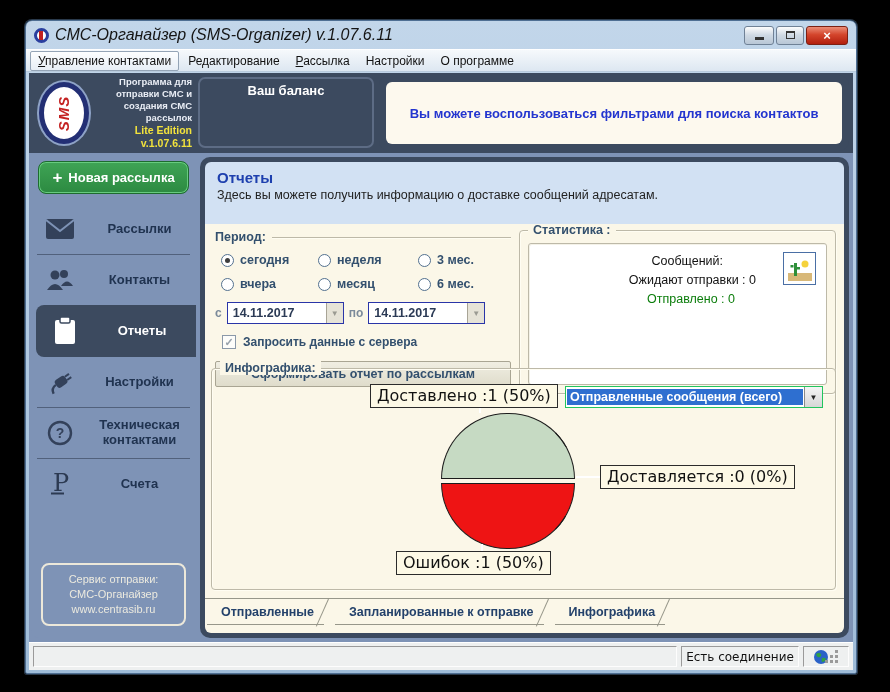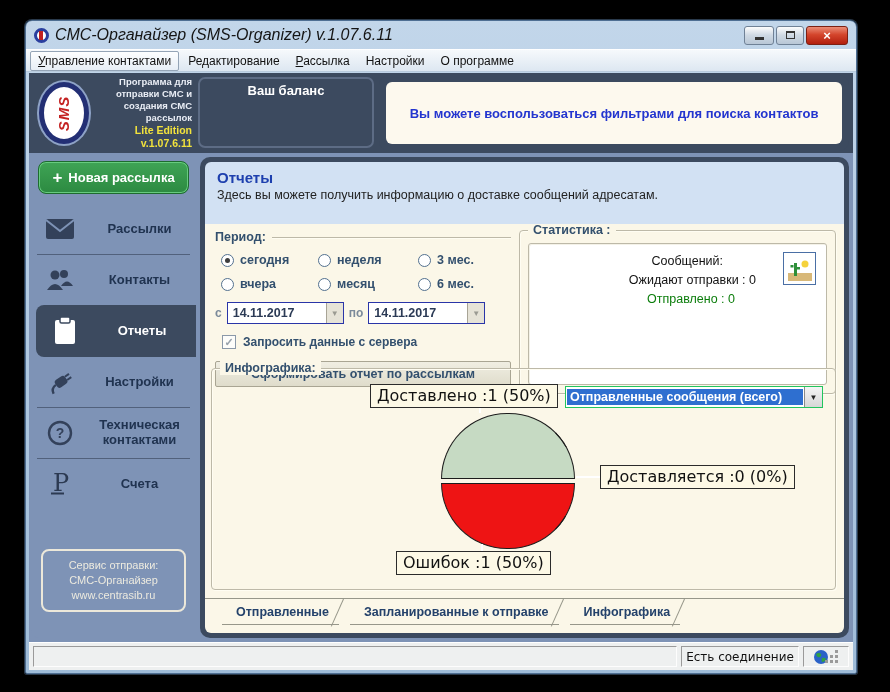--- a/index.html
+++ b/index.html
@@ -61,21 +61,21 @@
   .btn-new { margin:4px 7px 10px 7px; height:33px; background:linear-gradient(#3fa455,#2c8a41);
     border:1px solid #1d6b2f; box-shadow:inset 0 0 0 1px #67cb7f; border-radius:8px;
     display:flex; align-items:center; justify-content:center; gap:6px; color:#fff; font-weight:bold; font-size:13px; }
   .btn-new .plus { font-size:17px; font-weight:bold; line-height:1; }
   .side-item { height:50px; display:flex; align-items:center; }
   .side-item .ic { width:58px; display:flex; align-items:center; justify-content:center; flex:none; }
   .side-item .lbl { flex:1; text-align:center; color:#203350; font-weight:bold; font-size:13px; line-height:1.15; padding-right:6px; }
   .side-sep { border-top:1px solid #51617c; margin:0 6px; }
   .side-item.active { background:#3c4a5f; border-radius:8px 0 0 8px; margin-left:5px; height:52px; }
   .side-item.active .lbl { color:#fff; }
-  .service-box { margin:auto 10px 26px 10px; border:2px solid #ece8da; border-radius:8px; padding:7px 4px;
+  .service-box { margin:auto 10px 12px 10px; border:2px solid #ece8da; border-radius:8px; padding:7px 4px;
     text-align:center; color:#eceadf; font-size:11px; line-height:1.35; }
 
   
   .main { position:absolute; left:171px; right:4px; top:84px; bottom:32px; background:#3c4a5f; border-radius:10px; padding:5px; }
   .main-header { background:#d2e1f3; border-radius:6px 6px 0 0; padding:7px 12px 9px 12px; height:62px; }
   .page-title { color:#1d3fae; font-weight:bold; font-size:15px; margin-bottom:2px; }
   .page-subtitle { color:#222; font-size:12.5px; }
   .main-body { position:relative; background:#fbf7e8; height:calc(100% - 62px); border-radius:0 0 6px 6px; overflow:hidden; }
 
   
@@ -127,21 +127,21 @@
     font-family:"DejaVu Sans", sans-serif; font-size:16px; color:#111; white-space:nowrap; }
   .lab-delivered { left:158px; top:15px; }
   .lab-delivering { left:388px; top:96px; }
   .lab-errors { left:184px; top:182px; }
   .conn { position:absolute; background:#ffffff; }
   .conn1 { left:267px; top:36px; width:2px; height:8px; }
   .conn2 { left:364px; top:107px; width:24px; height:2px; }
   .conn3 { left:269px; top:175px; width:2px; height:7px; }
 
   
-  .tabstrip { position:absolute; left:0; right:0; bottom:8px; height:27px; border-top:1px solid #97978a; display:flex; align-items:stretch; padding-left:17px; }
+  .tabstrip { position:absolute; left:0; right:0; bottom:8px; height:27px; border-top:1px solid #97978a; display:flex; align-items:stretch; padding-left:2px; }
   .tab { display:flex; align-items:center; padding:0 10px 0 14px; color:#24426b; font-weight:bold; font-size:12.5px;
     border-bottom:1px solid #97978a; white-space:nowrap; }
   .tab-slant { width:1px; height:30px; background:#97978a; transform:rotate(24deg); transform-origin:top center; margin:0 6px 0 4px; }
 
   
   .statusbar { position:absolute; left:0; right:0; bottom:0; height:28px; background:#eef0f0; border-top:1px solid #fff;
     display:flex; align-items:center; padding:0 4px; gap:4px; }
   .sb-panel { height:21px; border:1px solid; border-color:#9a9a9a #fdfdfd #fdfdfd #9a9a9a; background:#eef0f0; display:flex; align-items:center; justify-content:center; }
   .sb-msg { flex:1; }
   .sb-conn { width:118px; font-family:"DejaVu Sans", sans-serif; font-size:12px; color:#111; }

